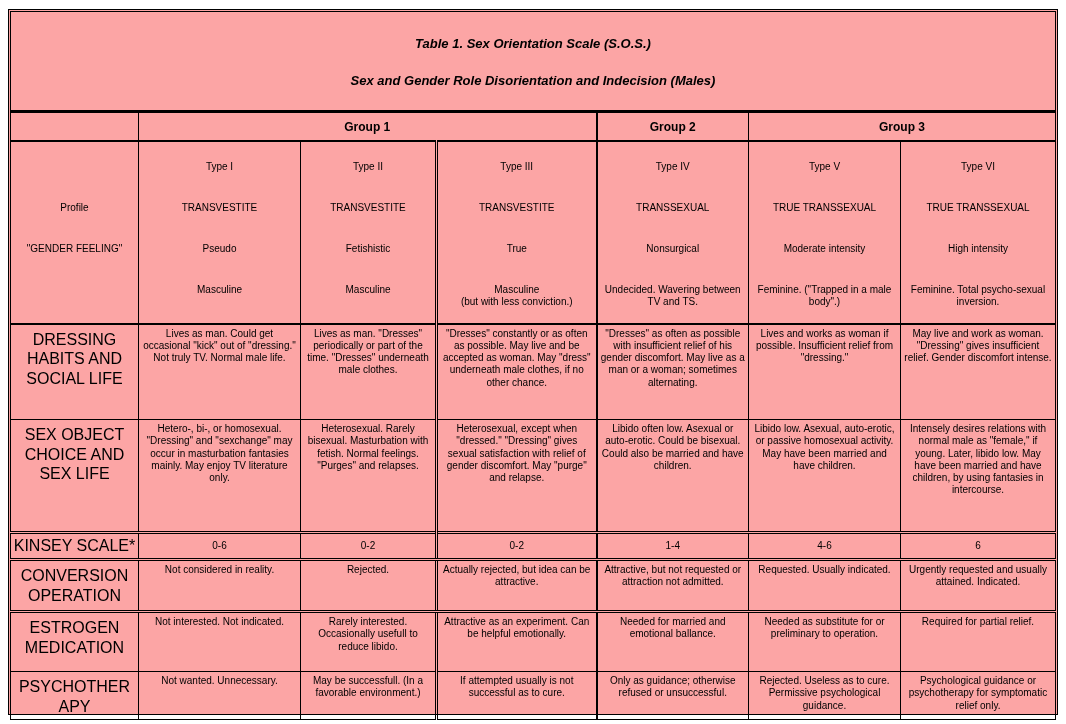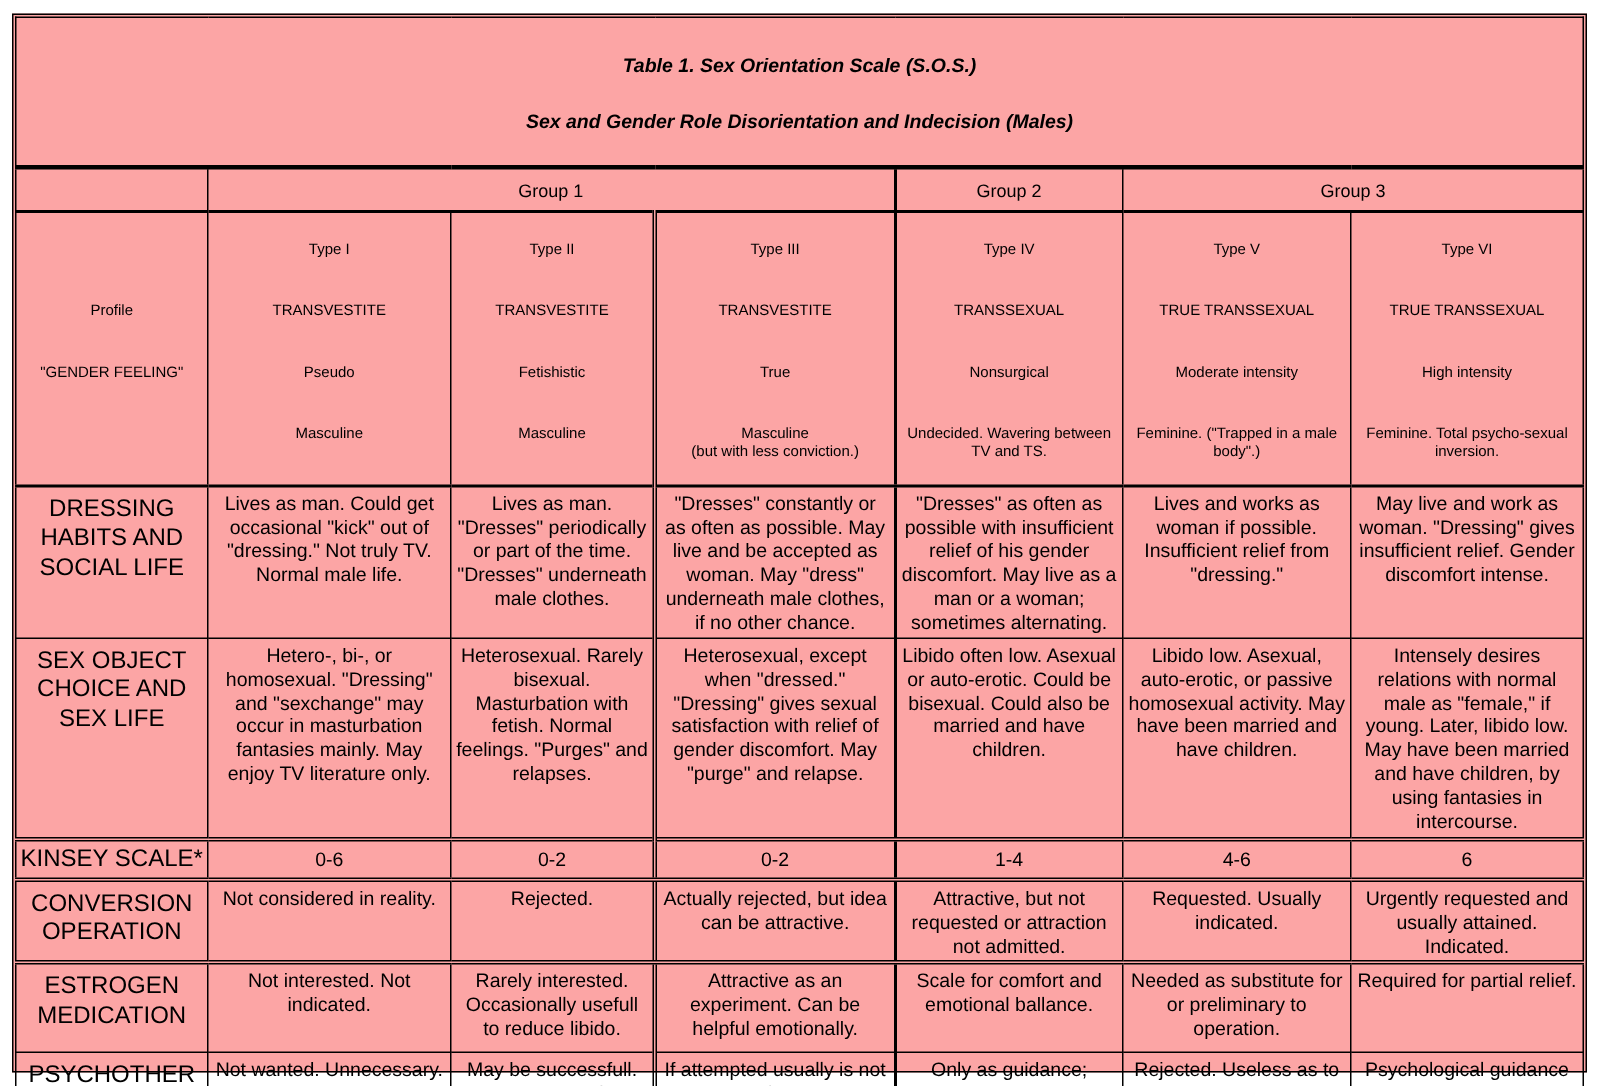--- a/index.html
+++ b/index.html
@@ -21,38 +21,38 @@
   table.sos {
     border-collapse: collapse;
     table-layout: fixed;
     width: 100%; height: 100%;
   }
   td {
     border: 1px solid #000;
     vertical-align: top;
     text-align: center;
     padding: 3px 3px 2px 3px;
-    font-size: 13px;
+    font-size: 10px;
     line-height: 1.22;
     white-space: pre-line;
     overflow: hidden;
     word-wrap: break-word;
   }
   td.title-cell {
     border-bottom: 3px solid #000;
     font-weight: bold;
     font-style: italic;
     font-size: 13px;
     line-height: 1.4;
     padding-top: 5px;
     vertical-align: middle;
   }
   tr.group-row td {
     border-bottom: 2px solid #000;
-    font-weight: normal;
+    font-weight: bold;
     font-size: 12px;
     vertical-align: middle;
   }
   tr.header-row td {
     border-bottom: 2px solid #000;
     font-size: 10px;
     padding-top: 6px;
   }
   .hl { height: 29px; }
   .hl.last { height: auto; }
@@ -180,21 +180,21 @@
     <td class="c4">Attractive, but not requested or attraction not admitted.</td>
     <td>Requested. Usually indicated.</td>
     <td>Urgently requested and usually attained. Indicated.</td>
   </tr>
 
   <tr style="height:60px">
     <td class="rowlabel">ESTROGEN MEDICATION</td>
     <td>Not interested. Not indicated.</td>
     <td>Rarely interested. Occasionally usefull to reduce libido.</td>
     <td class="c3">Attractive as an experiment. Can be helpful emotionally.</td>
-    <td class="c4">Scale for comfort and emotional ballance.</td>
+    <td class="c4">Needed for married and emotional ballance.</td>
     <td>Needed as substitute for or preliminary to operation.</td>
     <td>Required for partial relief.</td>
   </tr>
 
   <tr style="height:48px">
     <td class="rowlabel">PSYCHOTHERAPY</td>
     <td>Not wanted. Unnecessary.</td>
     <td>May be successfull. (In a favorable environment.)</td>
     <td class="c3">If attempted usually is not successful as to cure.</td>
     <td class="c4">Only as guidance; otherwise refused or unsuccessful.</td>

